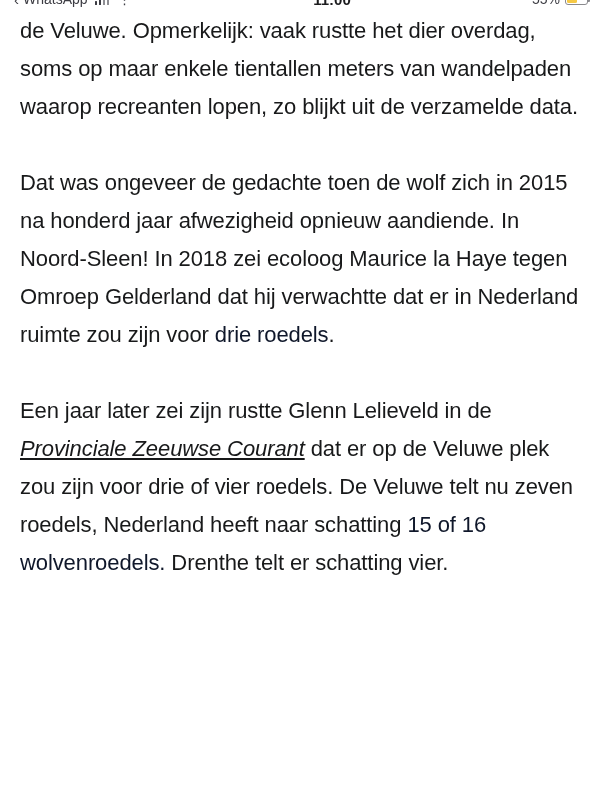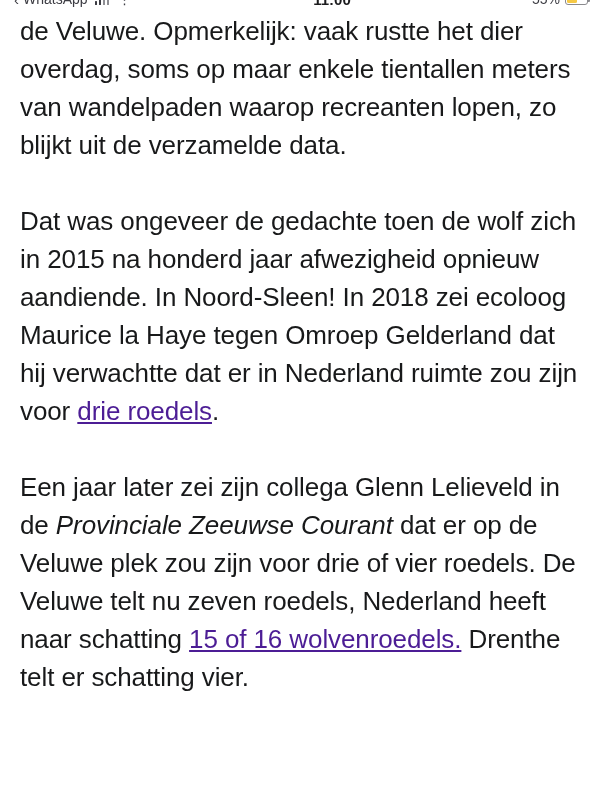--- a/index.html
+++ b/index.html
@@ -121,38 +121,37 @@
     border-radius: 1.5px;
   }
 
   
   .article {
     padding: 0 20px;
     padding-top: 2px;
   }
   .article p {
     margin: 0;
-    font-size: 26px;
+    font-size: 22px;
     line-height: 38px;
     letter-spacing: -0.1px;
     color: #18191a;
   }
   .article p + p { margin-top: 38px; }
   .article p.lead-continued { margin-top: 0; }
   .article p.subhead {
     font-weight: bold;
     letter-spacing: -0.2px;
   }
   .link {
-    color: #4c1d95;
-    text-decoration: underline;
+    color: #0f172a;
     text-underline-offset: 2px;
     cursor: pointer;
   }
-  .ital { font-style: italic; }
+  .ital { font-style: italic; text-decoration: underline; }
 </style>
 </head>
 <body>
 
 <div class="statusbar">
   <div class="statusbar-inner">
     <div class="sb-left">
       <span class="sb-back">‹</span>
       <span class="sb-app">WhatsApp</span>
       <span class="sb-bars">
@@ -178,16 +177,16 @@
   <p class="lead-continued">
     <span>de Veluwe. Opmerkelijk: vaak rustte het dier overdag, soms op maar enkele tientallen meters van wandelpaden waarop recreanten lopen, zo blijkt uit de verzamelde data.</span>
   </p>
 
 
   <p>
     <span>Dat was ongeveer de gedachte toen de wolf zich in 2015 na honderd jaar afwezigheid opnieuw aandiende. In Noord-Sleen! In 2018 zei ecoloog Maurice la Haye tegen Omroep Gelderland dat hij verwachtte dat er in Nederland ruimte zou zijn voor </span><a class="link">drie roedels</a><span>.</span>
   </p>
 
   <p>
-    <span>Een jaar later zei zijn collega Glenn Lelieveld in de </span><span class="ital">Provinciale Zeeuwse Courant</span><span> dat er op de Veluwe plek zou zijn voor drie of vier roedels. De Veluwe telt nu zeven roedels, Nederland heeft naar schatting </span><a class="link">15 of 16 wolvenroedels.</a><span> Drenthe telt er schatting vier.</span>
+    <span>Een jaar later zei zijn rustte Glenn Lelieveld in de </span><span class="ital">Provinciale Zeeuwse Courant</span><span> dat er op de Veluwe plek zou zijn voor drie of vier roedels. De Veluwe telt nu zeven roedels, Nederland heeft naar schatting </span><a class="link">15 of 16 wolvenroedels.</a><span> Drenthe telt er schatting vier.</span>
   </p>
 
 </div>
 
 </body></html>

